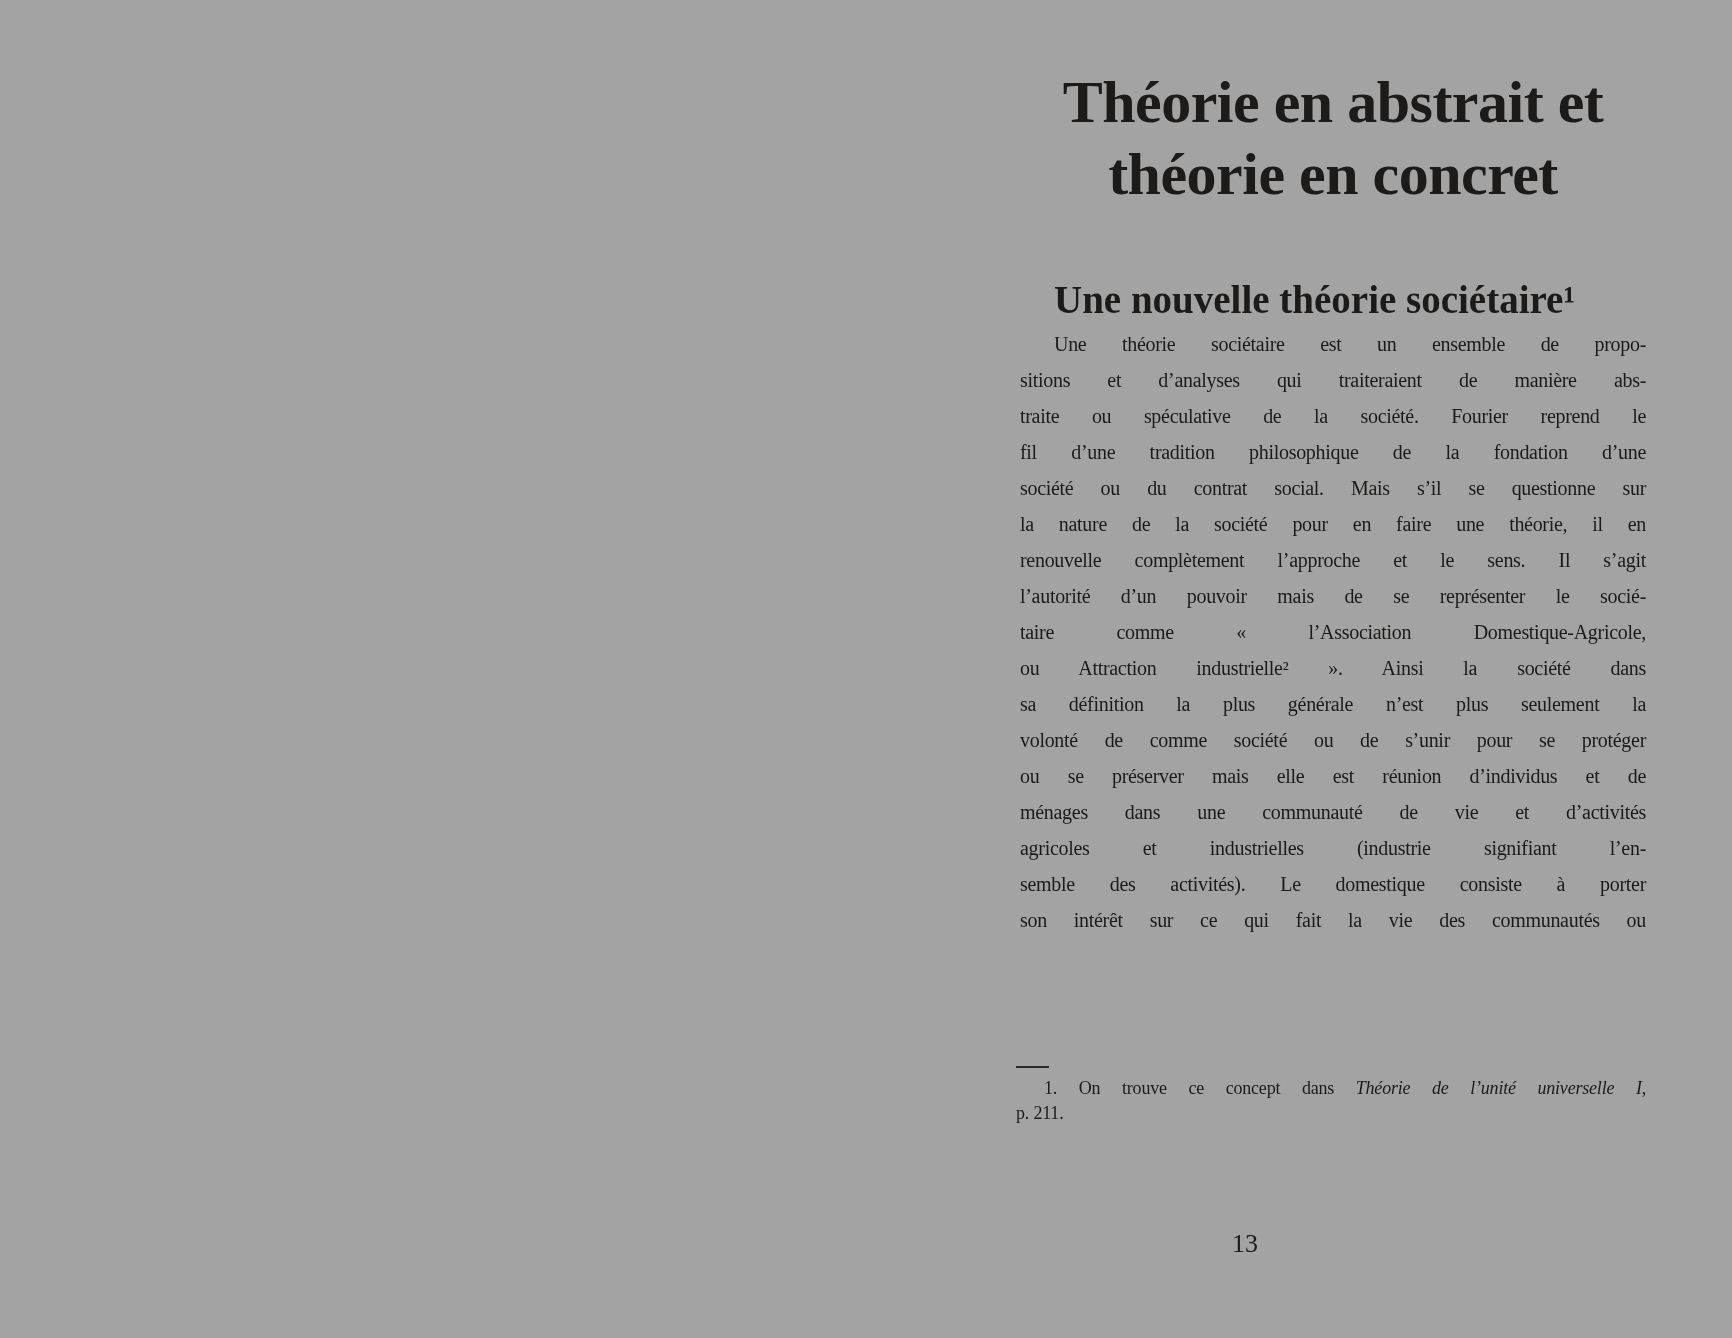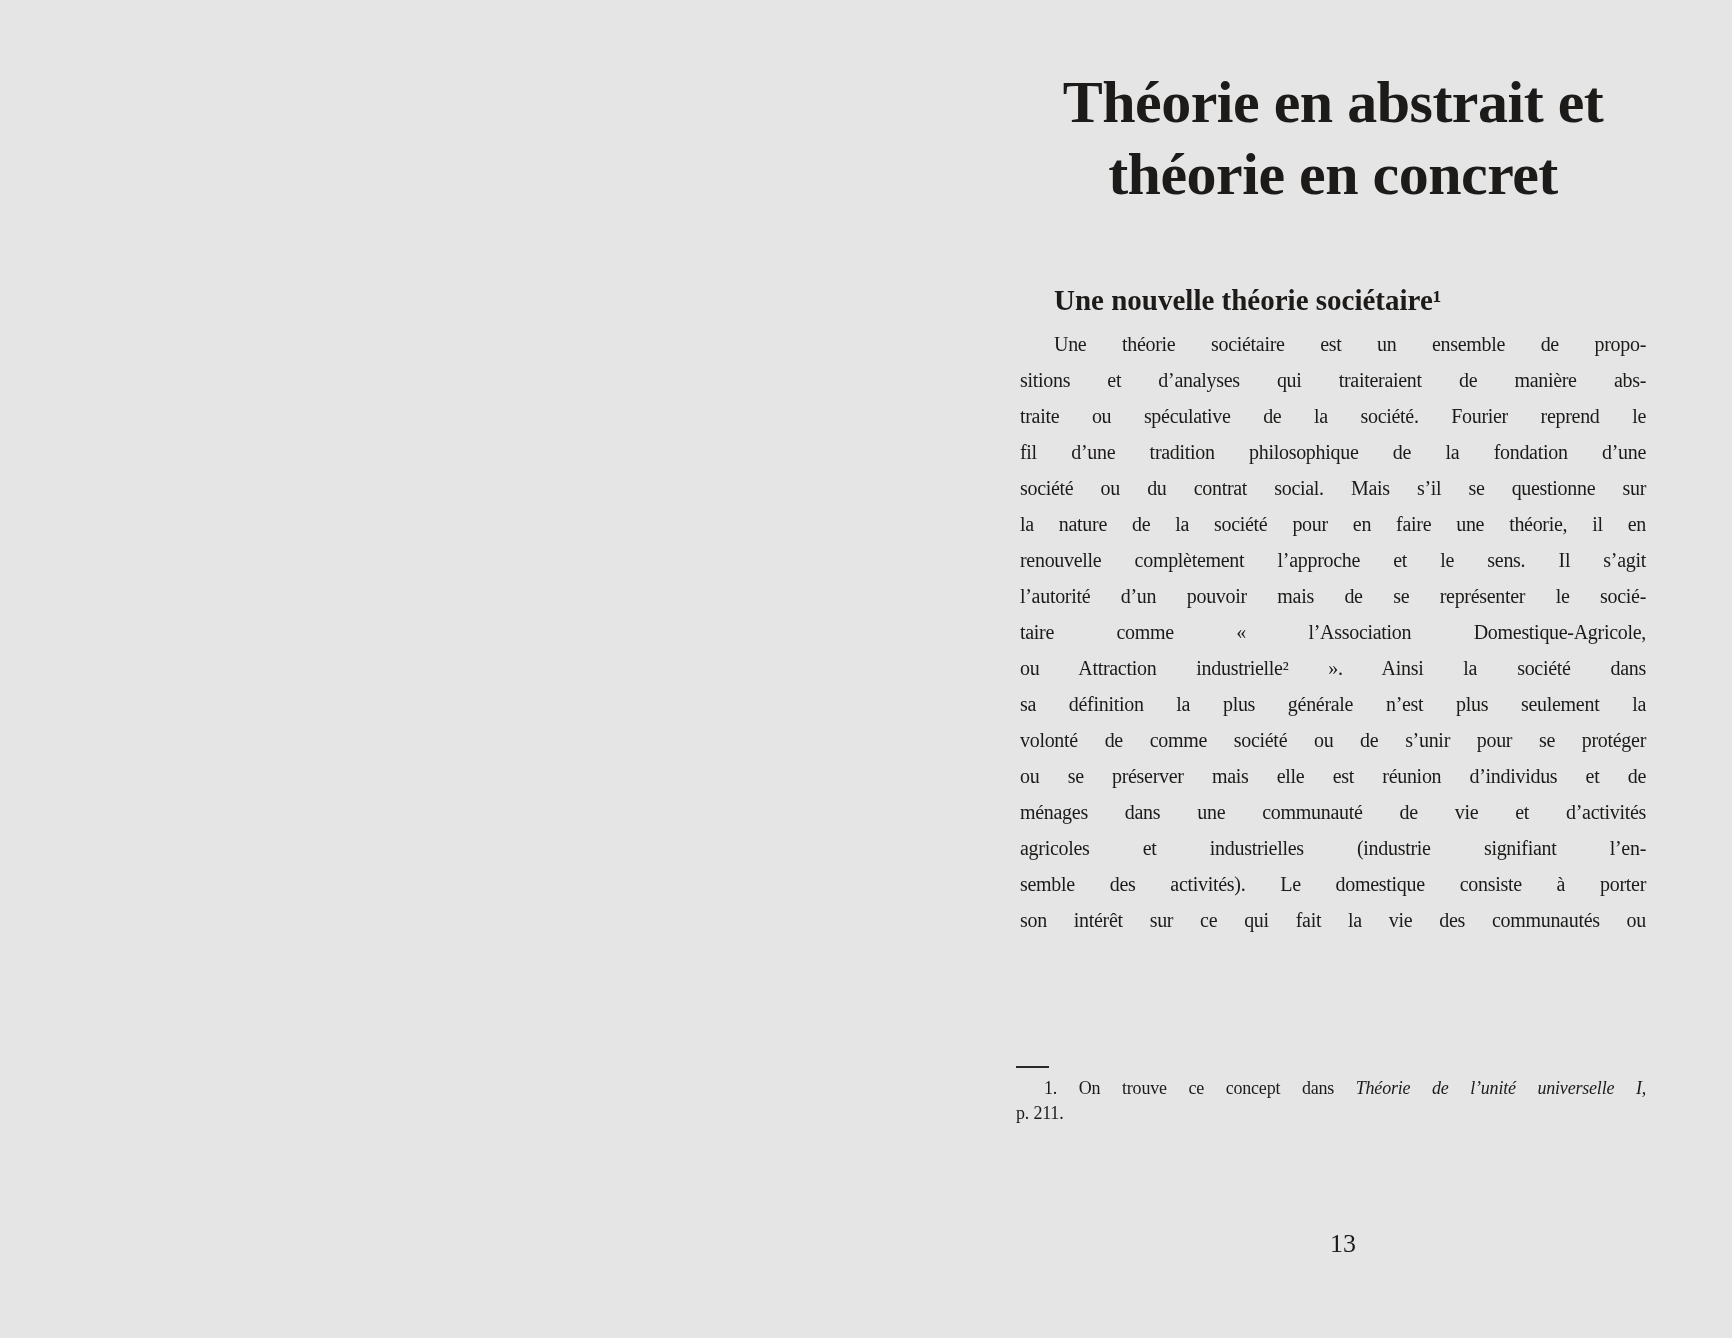--- a/index.html
+++ b/index.html
@@ -22,21 +22,21 @@
     font-size: 60px;
     line-height: 72px;
     letter-spacing: -0.5px;
   }
   .section-heading {
     position: absolute;
     left: 1020px;
     top: 282px;
     width: 626px;
     font-weight: bold;
-    font-size: 29px;
+    font-size: 39px;
     line-height: 36px;
     text-indent: 34px;
     white-space: nowrap;
   }
   .body-block {
     position: absolute;
     left: 1020px;
     top: 326px;
     width: 626px;
     font-size: 20px;
@@ -70,32 +70,32 @@
   .fn-line { height: 25px; }
   .fn-line.indent { text-indent: 28px; }
   .fn-line.justify {
     text-align: justify;
     text-align-last: justify;
     text-justify: inter-word;
   }
   .italic { font-style: italic; }
   .folio {
     position: absolute;
-    left: 1303px;
+    left: 1205px;
     top: 1229px;
     width: 80px;
     text-align: center;
     font-size: 26px;
     line-height: 30px;
   }
 </style>
 </head>
 <body>
 
-<div class="canvas" style="color: rgb(29, 27, 25); background: #e5e5e5;">
+<div class="canvas" style="color: rgb(29, 27, 25); background: #a3a3a3;">
 
   <div class="chapter-title">
     <div>Théorie en abstrait et</div>
     <div>théorie en concret</div>
   </div>
 
   <div class="section-heading">Une nouvelle théorie sociétaire¹</div>
 
   <div class="body-block">
       <div class="body-line indent">Une théorie sociétaire est un ensemble de propo-</div>

